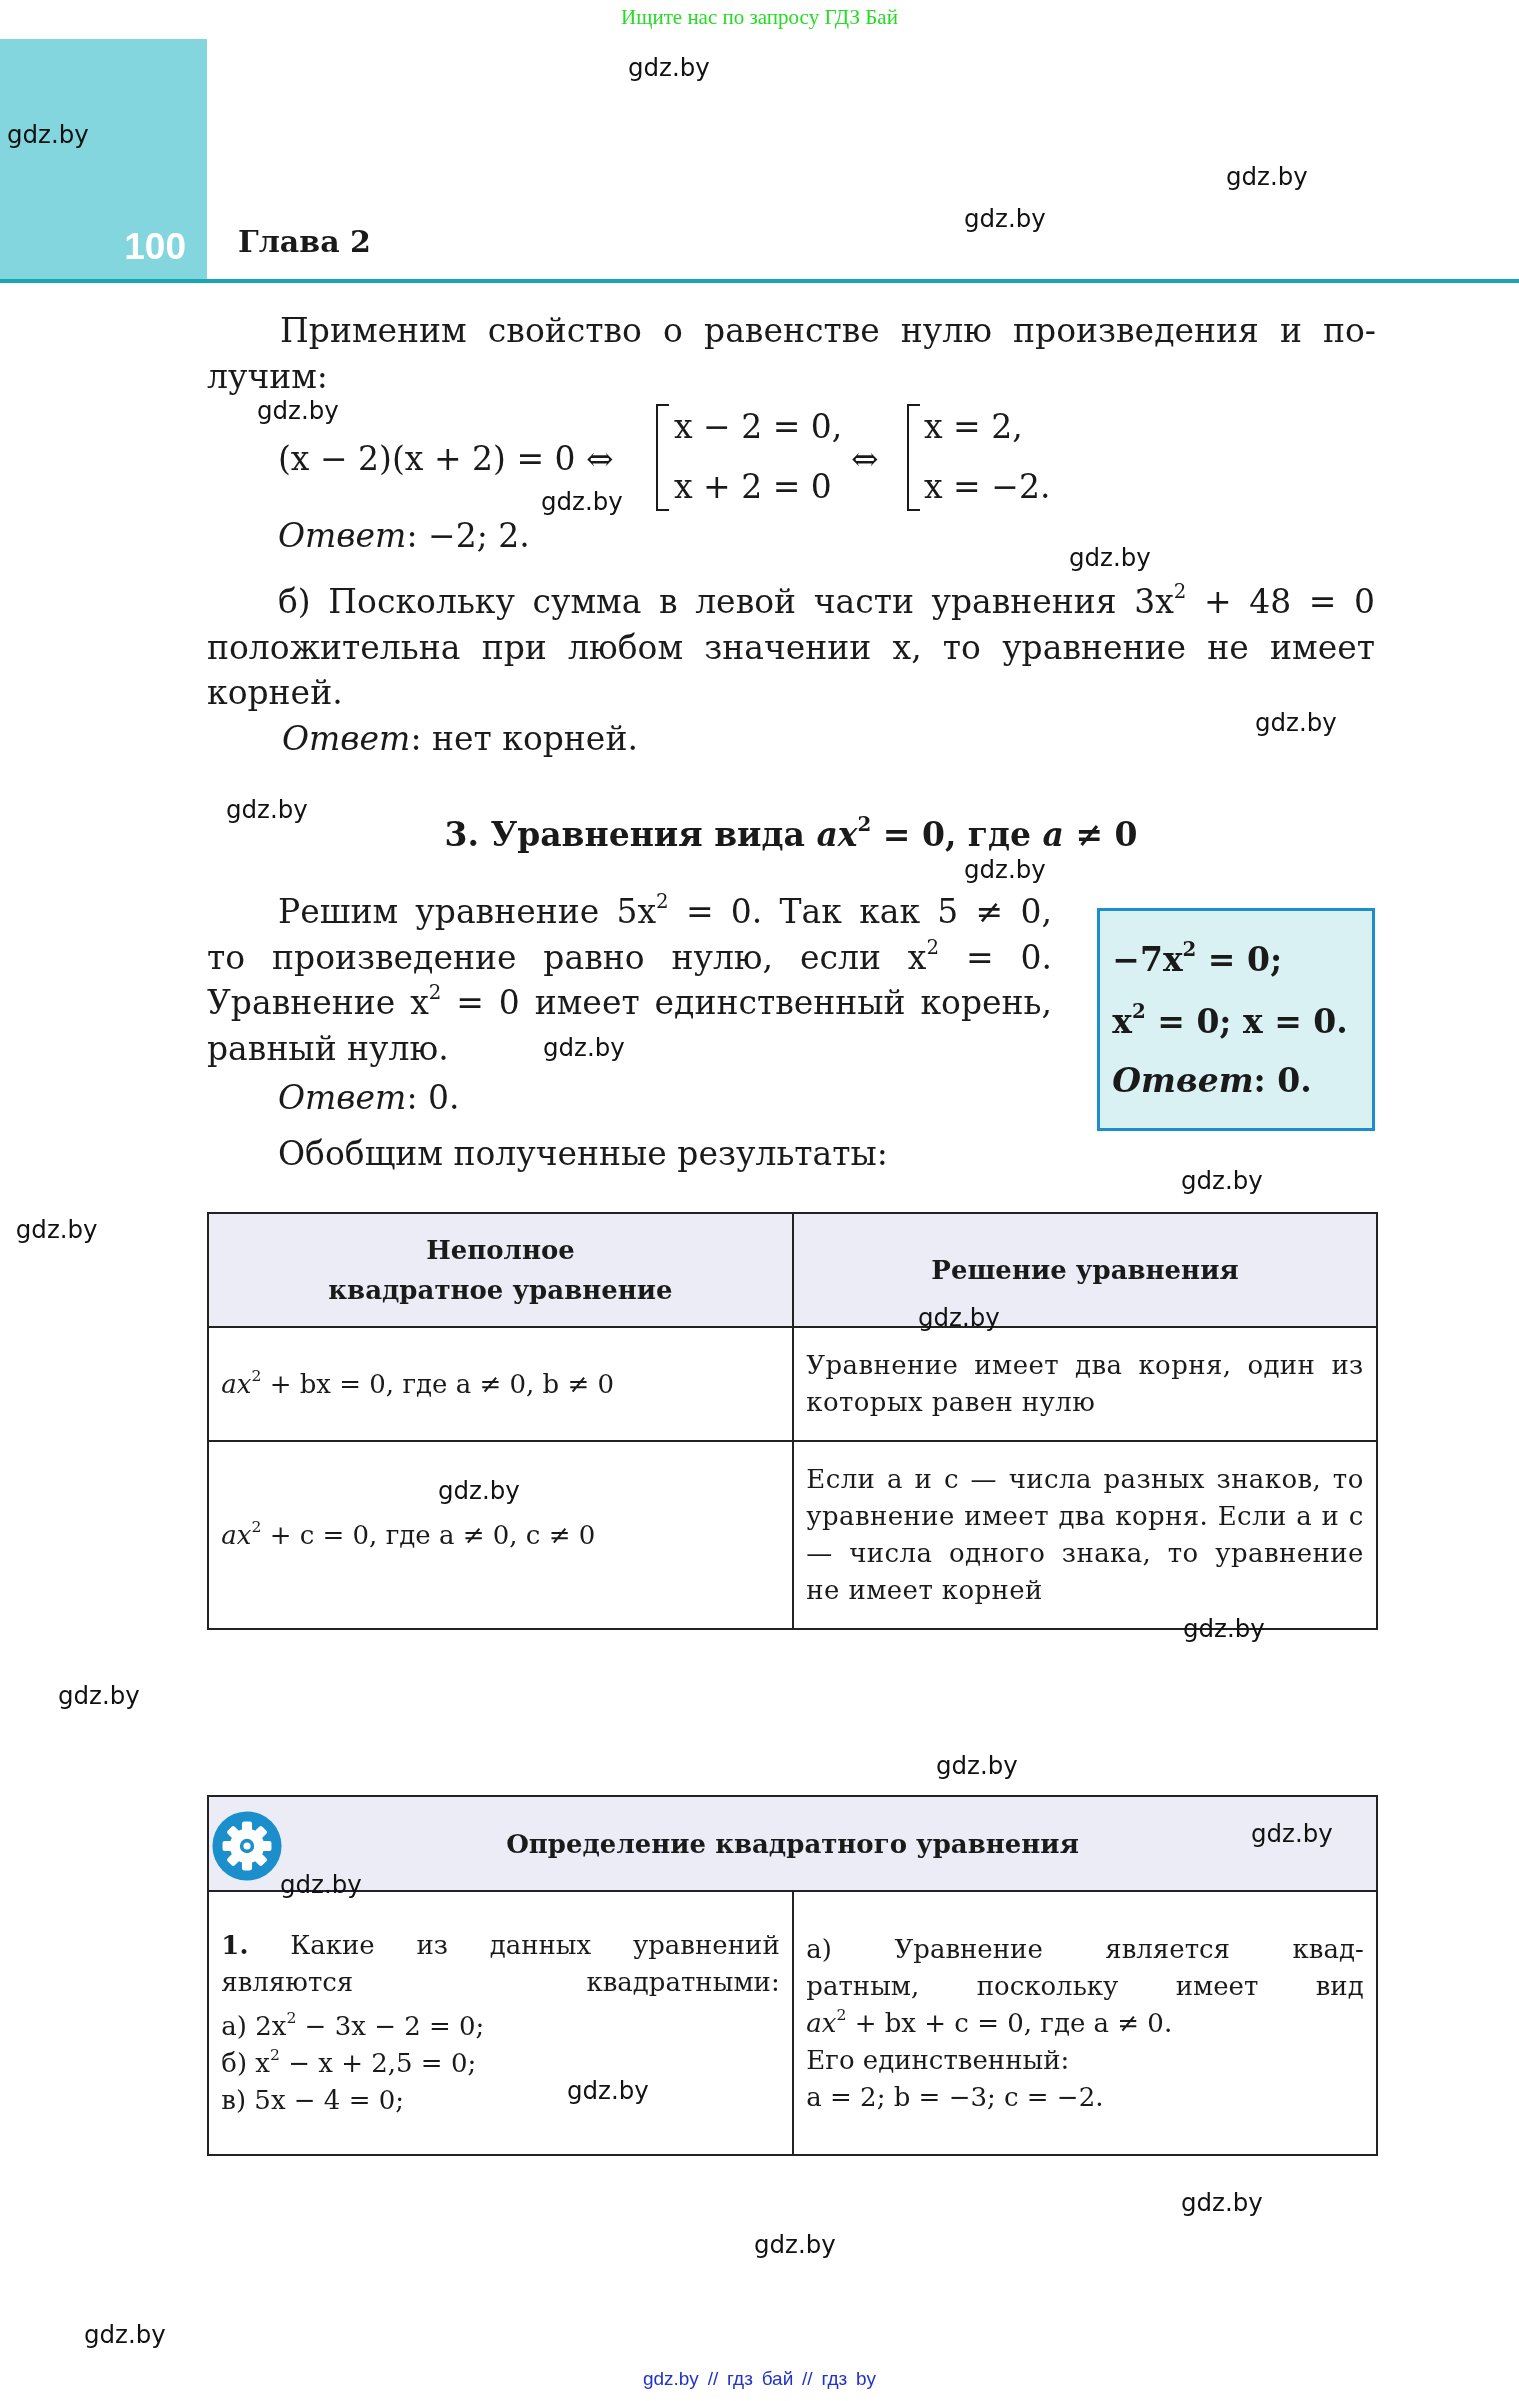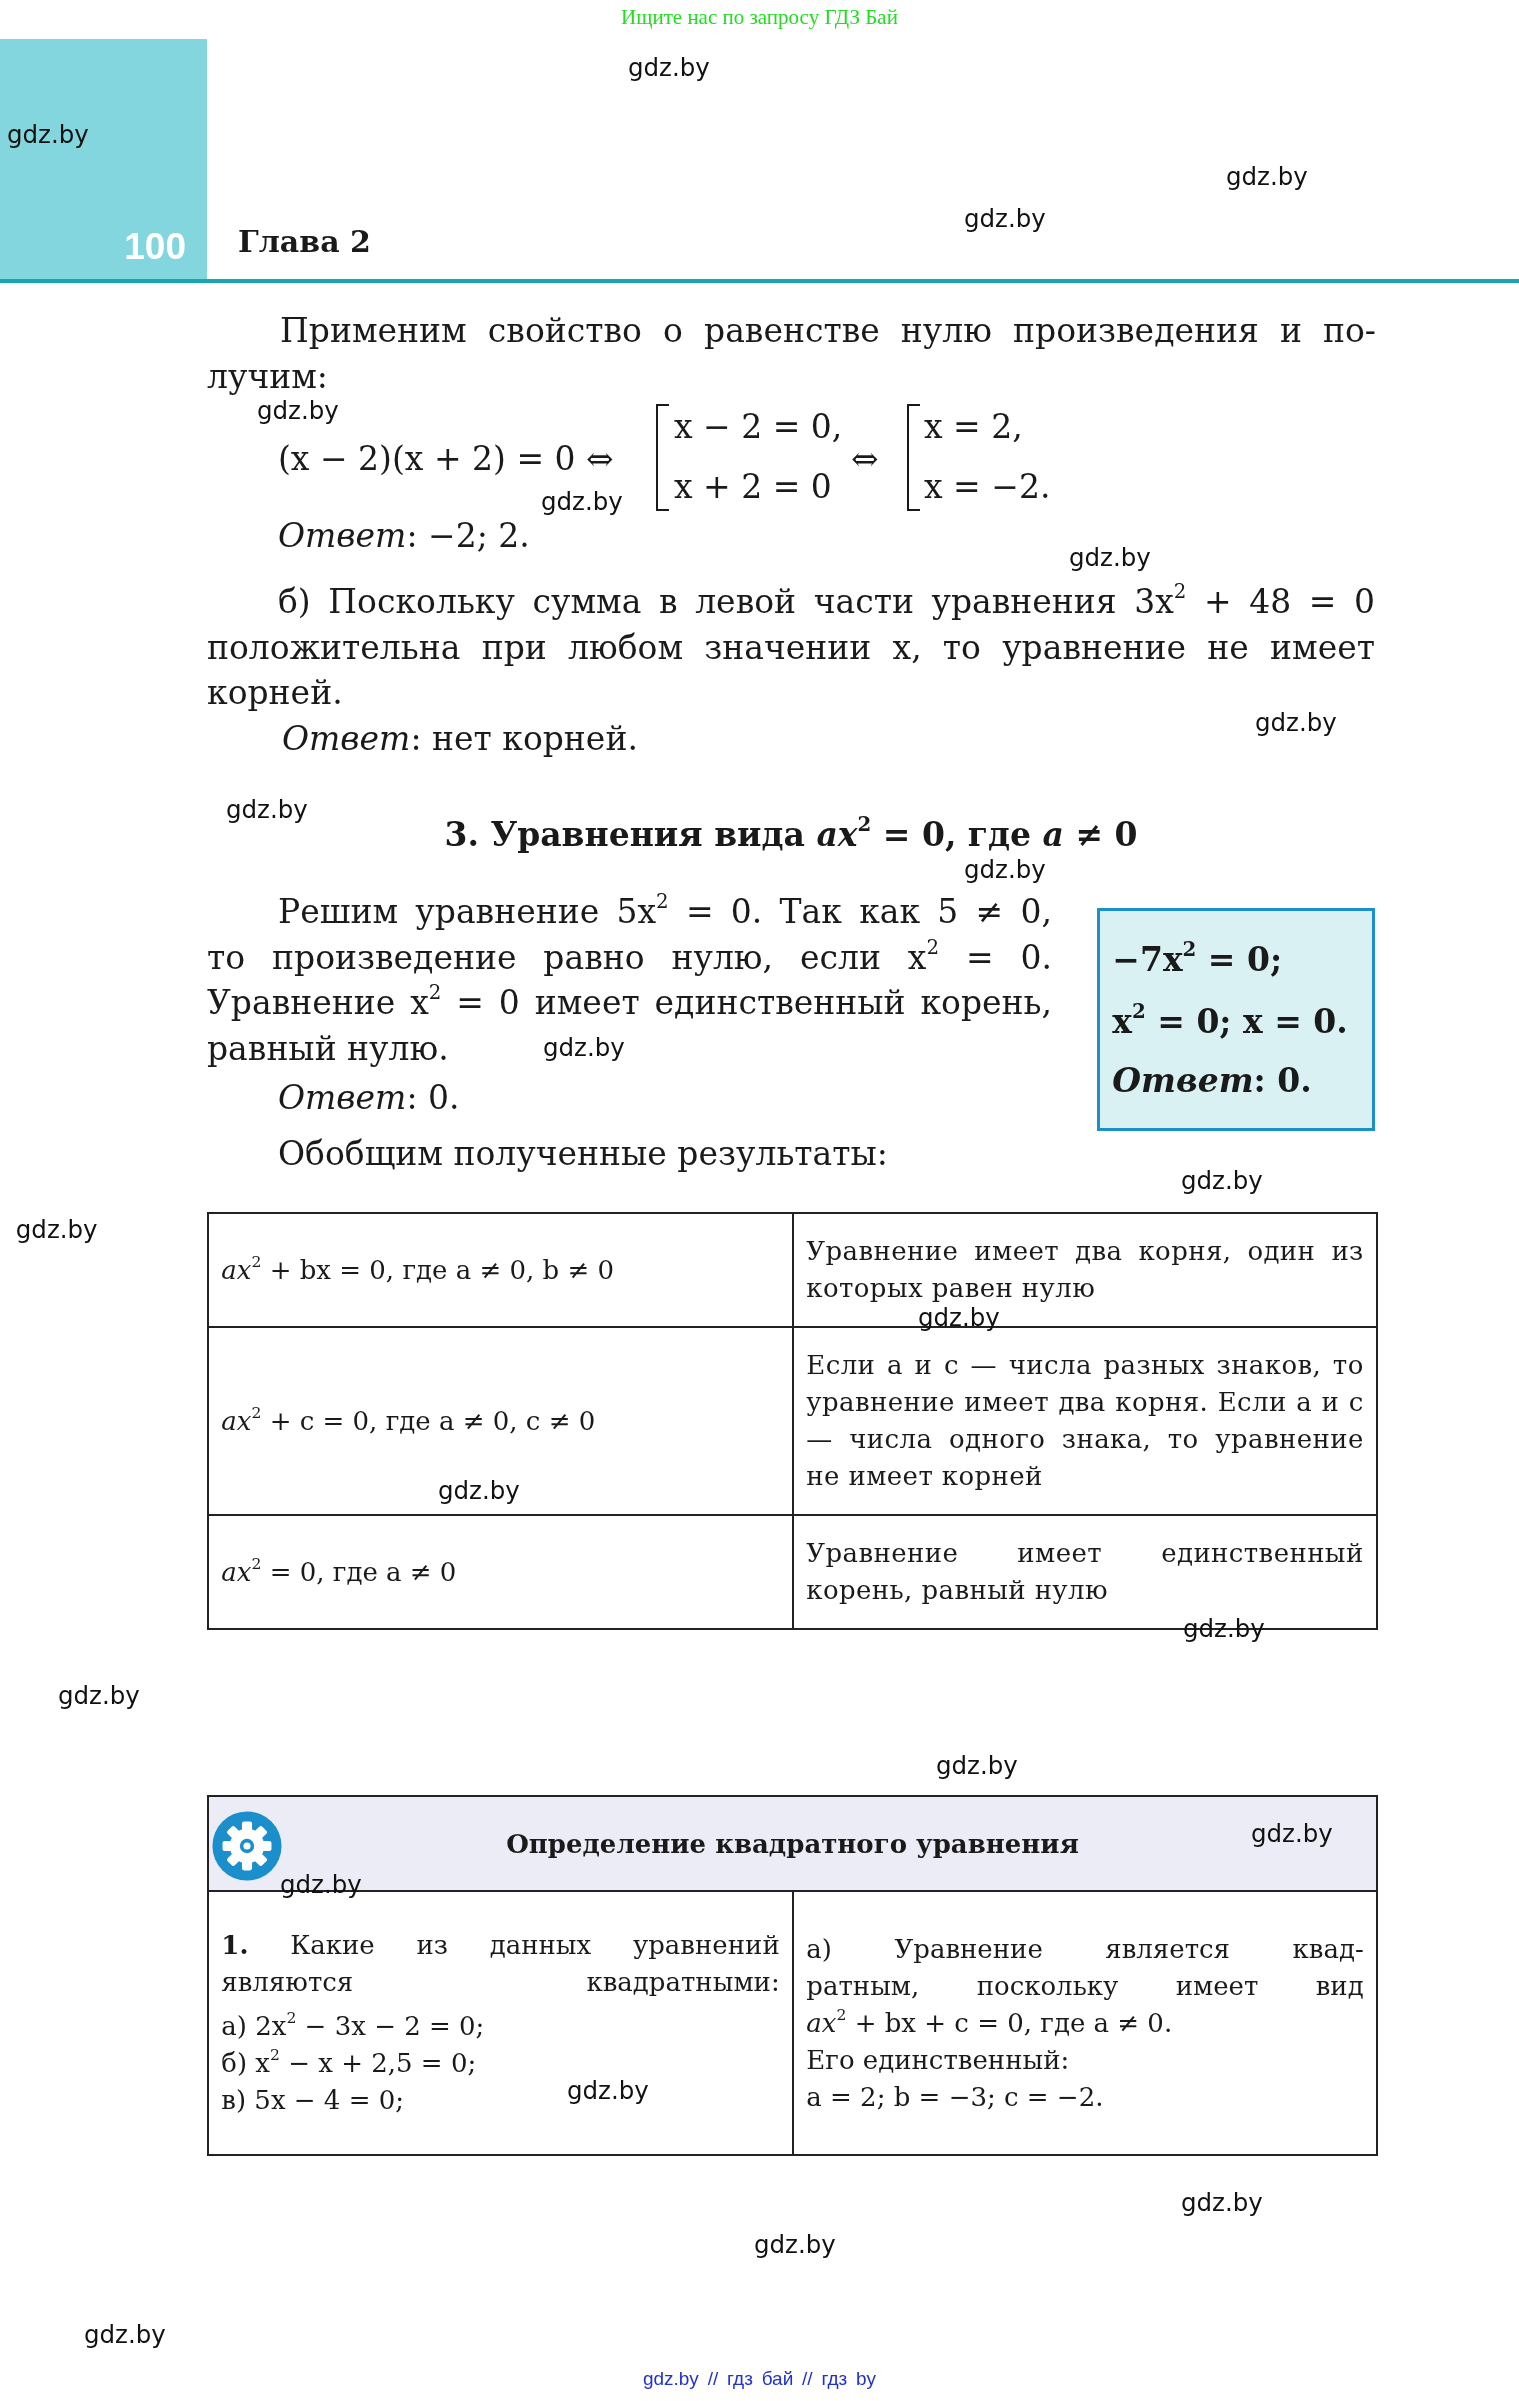--- a/index.html
+++ b/index.html
@@ -118,31 +118,31 @@
   <div class="line" style="top:88px;"><span>x</span><sup>2</sup><span> = 0; x = 0.</span></div>
   <div class="line" style="top:147px;"><span class="ans-label">Ответ</span><span>: 0.</span></div>
 </div>
 
 <table class="grid t1" style="left:207px; top:1212px; width:1168px;">
   <colgroup>
       <col style="width:585px">
       <col style="width:584px">
     </colgroup>
   <tbody>
+      <tr style="height:114px;">
+    <th><span>Неполное</span><br><span>квадратное уравнение</span></th>
+    <th>Решение уравнения</th>
+  </tr>
   <tr style="height:114px;">
     <td><i class="m">ax</i><sup>2</sup><span> + bx = 0, где a ≠ 0, b ≠ 0</span></td>
     <td class="desc">Уравнение имеет два корня, один из которых равен нулю</td>
   </tr>
   <tr style="height:188px;">
     <td><i class="m">ax</i><sup>2</sup><span> + c = 0, где a ≠ 0, c ≠ 0</span></td>
     <td class="desc">Если a и c — числа разных знаков, то уравнение имеет два корня. Если a и c — числа одного знака, то уравнение не имеет корней</td>
-  </tr>
-  <tr style="height:114px;">
-    <td><i class="m">ax</i><sup>2</sup><span> = 0, где a ≠ 0</span></td>
-    <td class="desc">Уравнение имеет единственный корень, равный нулю</td>
   </tr>
 </tbody>
   </table>
 
 <table class="grid t2" style="left:207px; top:1795px; width:1168px;border-radius:16px;">
   <colgroup>
       <col style="width:585px">
       <col style="width:584px">
     </colgroup>
   <tbody>

